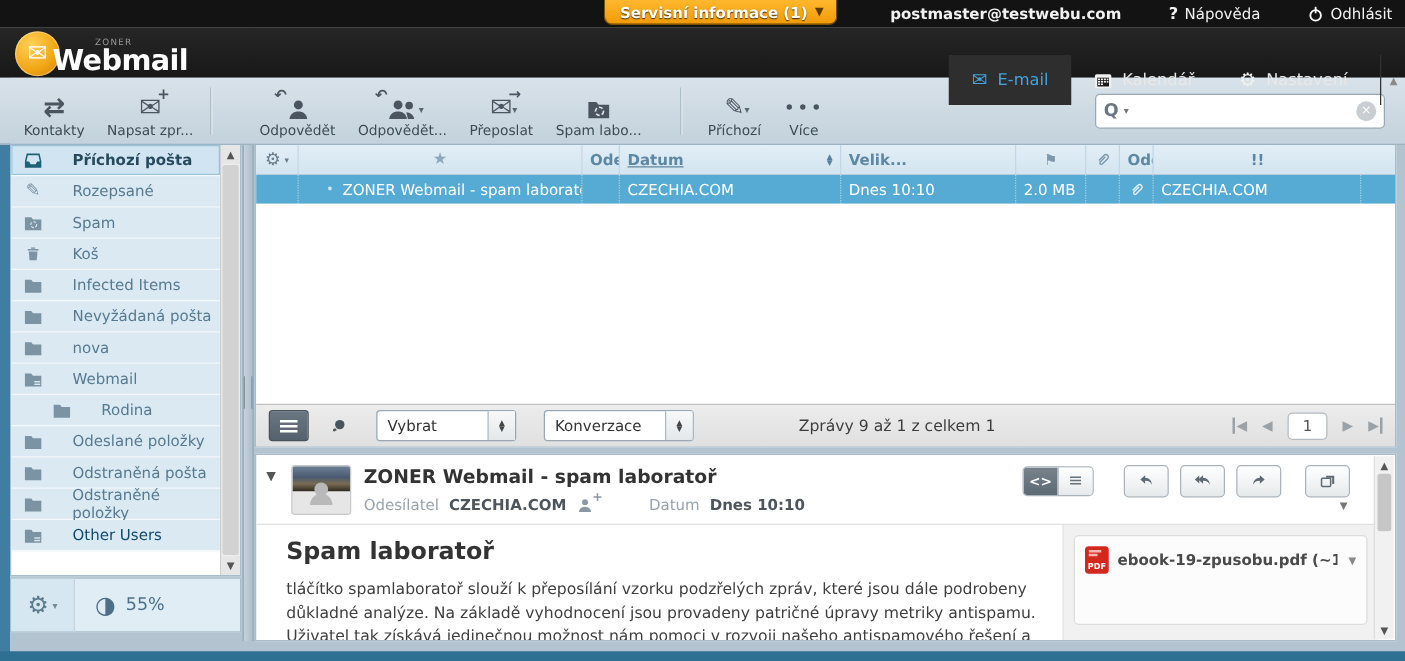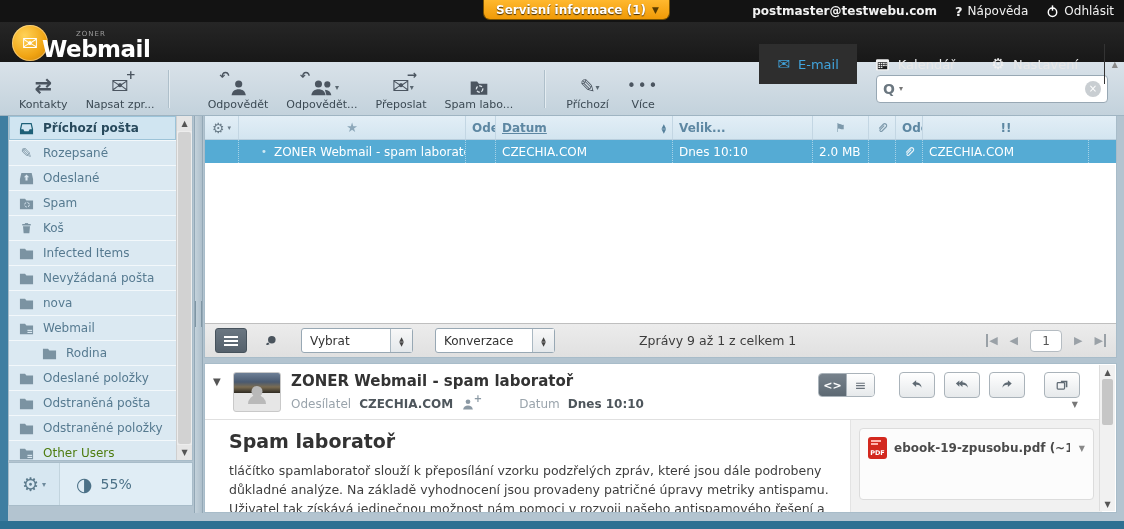--- a/index.html
+++ b/index.html
@@ -8,21 +8,21 @@
   .abs{position:absolute;}
   svg{display:block;}
 
   
   #topbar{left:0;top:0;width:1124px;height:22px;background:#131313;z-index:5;}
   #servicebtn{position:absolute;left:483px;top:0;height:19px;padding:0 10px 0 12px;
     background:linear-gradient(#ffb82e,#f09a07);border-radius:0 0 7px 7px;border:1px solid #7a5200;border-top:none;
     color:#fff;font-size:12px;font-weight:bold;display:flex;align-items:center;gap:6px;
     text-shadow:0 1px 1px rgba(0,0,0,.75);cursor:pointer;}
   #servicebtn .caret{color:#5a3c00;font-size:9px;text-shadow:none;}
-  #topright{position:absolute;right:10px;top:0;height:22px;display:flex;align-items:center;gap:18px;color:#f2f2f2;font-size:12px;}
+  #topright{position:absolute;right:10px;top:0;height:22px;display:flex;align-items:center;gap:38px;color:#f2f2f2;font-size:12px;}
   #topright .acct{font-weight:bold;}
   .toplink{display:flex;align-items:center;gap:5px;cursor:pointer;}
   .toplink .q{font-weight:bold;font-size:13px;}
   #header{left:0;top:22px;width:1124px;height:40px;background:linear-gradient(#262626,#181818);z-index:4;}
   #logo{position:absolute;left:12px;top:3px;display:flex;align-items:flex-end;cursor:pointer;}
   #logo .ball{width:36px;height:36px;border-radius:50%;background:radial-gradient(circle at 35% 30%,#ffd257,#f0a413 60%,#c77f06);
     box-shadow:inset 0 0 0 1px rgba(255,255,255,.35);display:flex;align-items:center;justify-content:center;
     color:#fff;font-size:19px;}
   #logo .txt{margin-left:-6px;line-height:1;}
   #logo .zoner{color:#9a9a9a;font-size:7px;letter-spacing:1px;margin-left:34px;}
@@ -62,26 +62,26 @@
     display:flex;align-items:center;justify-content:center;cursor:pointer;}
 
   
   #leftstrip{left:0;top:62px;width:8px;height:467px;background:#3f7ea1;}
   #bottombar{left:0;top:521px;width:1124px;height:8px;background:#2d7092;z-index:6;}
 
   
   #sidebar{left:8px;top:115px;width:185px;height:346px;background:#fff;border:1px solid #a8bcc9;box-sizing:border-box;display:flex;}
   #folders{flex:1;display:flex;flex-direction:column;overflow:hidden;}
   .srow{height:24px;flex:0 0 24px;background:#dbe9f2;border-bottom:1px solid #f3f8fb;
-    display:flex;align-items:center;gap:8px;padding:0 0 0 9px;cursor:pointer;font-size:12px;color:#567a90;}
+    display:flex;align-items:center;gap:23px;padding:0 0 0 9px;cursor:pointer;font-size:12px;color:#567a90;}
   .srow .sic{width:17px;display:flex;justify-content:center;color:#7b93a2;font-size:14px;}
   .srow.selected{background:#d0e5f1;box-shadow:inset 0 0 0 1px #9cc3d8;color:#27495c;font-weight:bold;}
   .srow.selected .sic{color:#1d6077;}
   .srow.child{padding-left:32px;}
-  .srow.dim{color:#4d7c0f;}
+  .srow.dim{color:#0c4a6e;}
   .srow svg{fill:currentColor;}
   #fol-scroll{width:15px;background:#ededed;border-left:1px solid #cfcfcf;display:flex;flex-direction:column;}
   #fol-scroll .arr{height:15px;display:flex;align-items:center;justify-content:center;font-size:8px;color:#555;background:#e6e6e6;cursor:pointer;}
   #fol-scroll .thumb{flex:1;background:#d2d2d2;margin:1px;border-radius:2px;cursor:pointer;}
   #sidefoot{left:8px;top:462px;width:185px;height:44px;background:#e0edf5;border:1px solid #a8bcc9;
     box-sizing:border-box;display:flex;align-items:center;}
   #sidefoot .gearbox{width:50px;height:100%;display:flex;align-items:center;justify-content:center;gap:3px;
     border-right:1px solid #c2d4de;background:#d7e7f1;cursor:pointer;color:#5c7b8d;}
   #sidefoot .gearbox .g{font-size:19px;}
   #sidefoot .zoomer{display:flex;align-items:center;gap:8px;margin-left:16px;color:#4c7187;font-size:14px;cursor:pointer;}
@@ -339,29 +339,20 @@
       </span>
       <span class="slbl">Příchozí pošta</span>
     </div>
     <div class="srow">
       <span class="sic">✎</span>
       <span class="slbl">Rozepsané</span>
     </div>
     <div class="srow">
       <span class="sic">
         <svg width="15" height="15" viewBox="0 0 16 16">
-            <path d="M2.5 2h11L15 8.6V14H1V8.6z"></path>
-            <path fill="#dbe9f2" d="M8 3.6l2.8 3H9.1v3.6H6.9V6.6H5.2z"></path>
-          </svg>
-      </span>
-      <span class="slbl">Odeslané</span>
-    </div>
-    <div class="srow">
-      <span class="sic">
-        <svg width="15" height="15" viewBox="0 0 16 16">
             <path d="M1 3h5.4l1.5 1.8H15V14H1z"></path>
             <circle cx="8.5" cy="9.3" r="2.5" fill="none" stroke="#dbe9f2" stroke-width="1" stroke-dasharray="2.4 1.3"></circle>
           </svg>
       </span>
       <span class="slbl">Spam</span>
     </div>
     <div class="srow">
       <span class="sic">
         <svg width="13" height="14" viewBox="0 0 16 16">
             <rect x="2.6" y="3.2" width="10.8" height="1.7" rx=".6"></rect>

